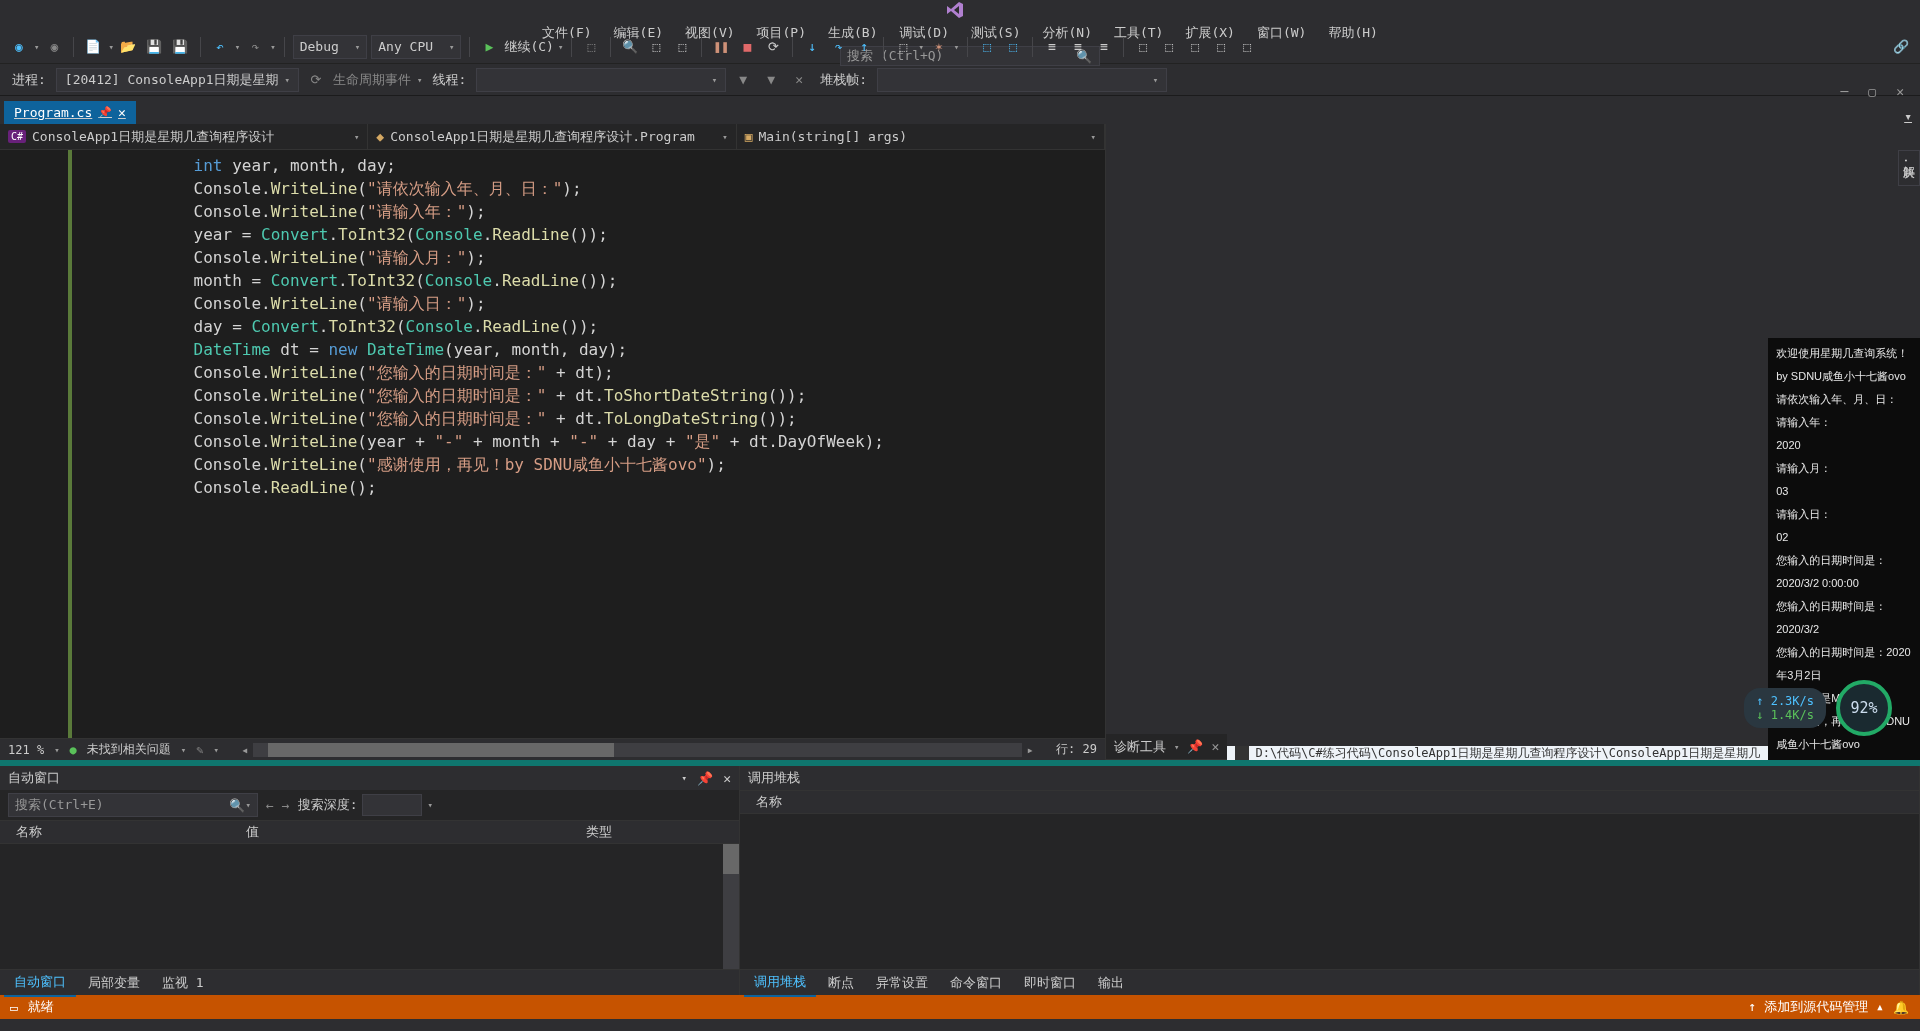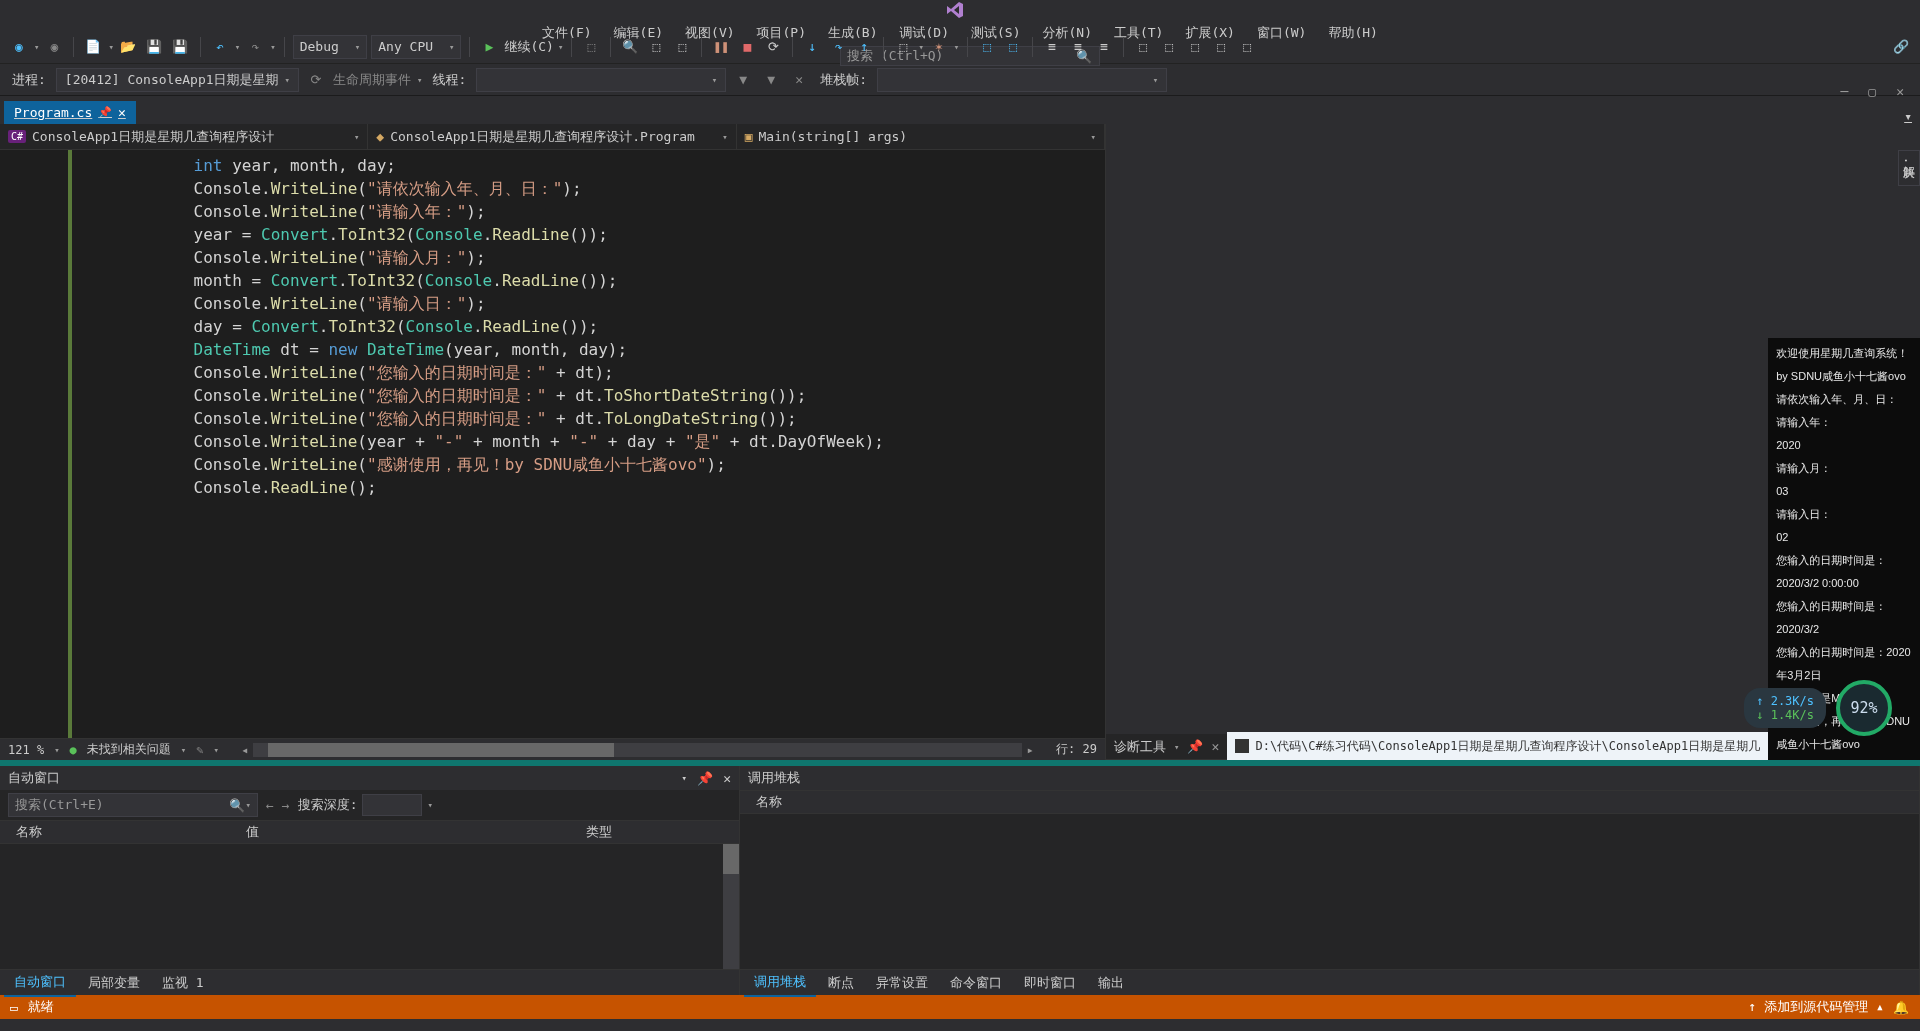--- a/index.html
+++ b/index.html
@@ -72,21 +72,21 @@
 .hscroll-track { flex:1; height:14px; background:#3e3e42; position:relative; }
 .hscroll-thumb { position:absolute; left:2%; width:45%; top:0; bottom:0; background:#686868; }
 .hscroll-arr { width:16px; text-align:center; color:#999; }
 
 
 .diag-head { height:26px; background:#252526; display:flex; align-items:center; padding:0 8px; border-bottom:1px solid #333; }
 .diag-head .dh-fill { flex:1; }
 .diag-ctl { color:#999; margin-left:8px; cursor:default; }
 
 
-.console-tab { height:28px; background:#eef3f8; display:flex; align-items:center; padding:0 8px; color:#333; font-size:12px; gap:6px; }
+.console-tab { height:14px; background:#eef3f8; display:flex; align-items:center; padding:0 8px; color:#333; font-size:12px; gap:6px; }
 .con-ico { width:14px; height:14px; background:#333; display:inline-block; }
 .console-body { flex:1; background:#0c0c0c; color:#e8e8e8; font-family:Liberation Sans, sans-serif; font-size:11px; line-height:23px; padding:4px 8px; white-space:pre-wrap; position:relative; }
 
 
 .side-tab { position:absolute; right:0; top:150px; width:22px; background:#2d2d30; color:#ccc; writing-mode:vertical-rl; padding:6px 2px; font-size:12px; border:1px solid #3f3f46; }
 
 
 .bottom { height:235px; display:flex; background:#a21caf; border-top:6px solid #0f766e; }
 .bpanel { display:flex; flex-direction:column; border-right:1px solid #333; }
 .bpanel.left { width:740px; }

